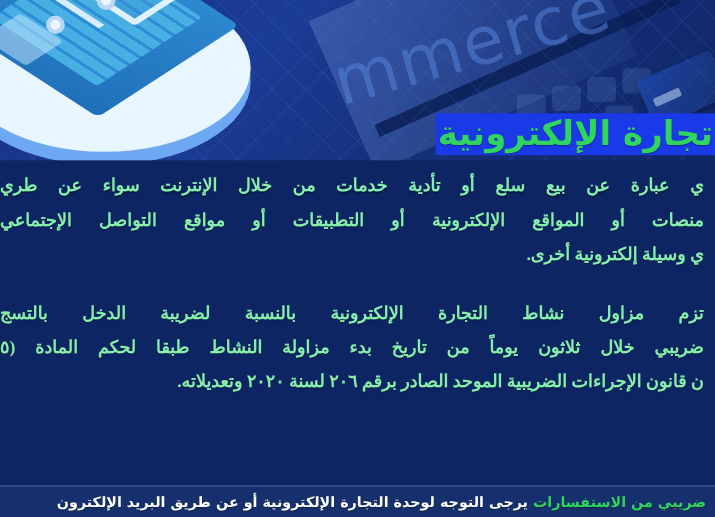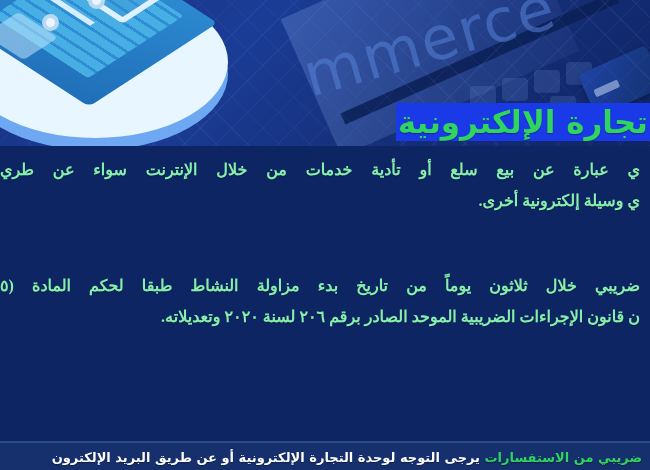--- a/index.html
+++ b/index.html
@@ -129,24 +129,26 @@
   </div>
 
   <div class="title-banner">
     <span class="title-text">تجارة الإلكترونية</span>
   </div>
 
   <div class="body-area">
 
     <div class="para" id="para-1">
       <div class="line">ي عبارة عن بيع سلع أو تأدية خدمات من خلال الإنترنت سواء عن طري</div>
+      <div class="line">منصات أو المواقع الإلكترونية أو التطبيقات أو مواقع التواصل الإجتماعي</div>
       <div class="line last">ي وسيلة إلكترونية أخرى.</div>
     </div>
 
     <div class="para" id="para-2">
+      <div class="line">تزم مزاول نشاط التجارة الإلكترونية بالنسبة لضريبة الدخل بالتسج</div>
       <div class="line">ضريبي خلال ثلاثون يوماً من تاريخ بدء مزاولة النشاط طبقا لحكم المادة (٥</div>
       <div class="line last">ن قانون الإجراءات الضريبية الموحد الصادر برقم ٢٠٦ لسنة ٢٠٢٠ وتعديلاته.</div>
     </div>
 
   </div>
 
   <div class="footer-divider"></div>
   <div class="footer">
     <div class="footer-line">
       <span class="hl">ضريبي من الاستفسارات</span><span class="rest"> يرجى التوجه لوحدة التجارة الإلكترونية أو عن طريق البريد الإلكترون</span>

